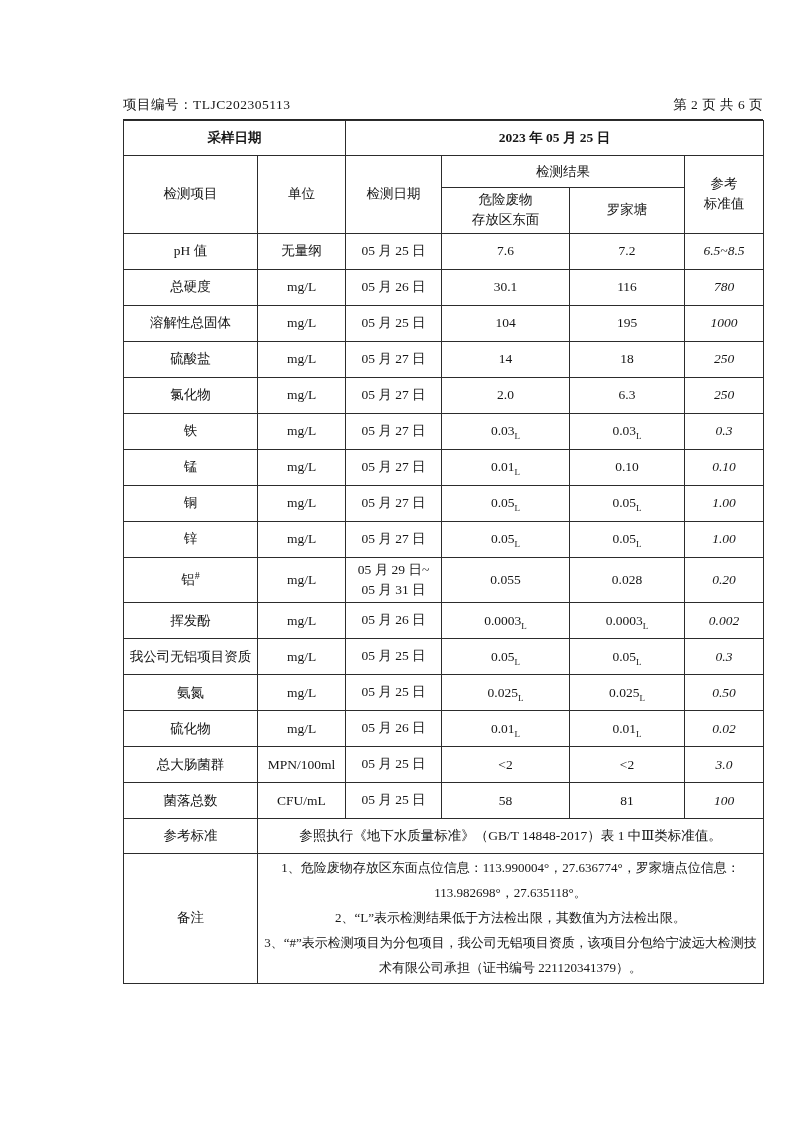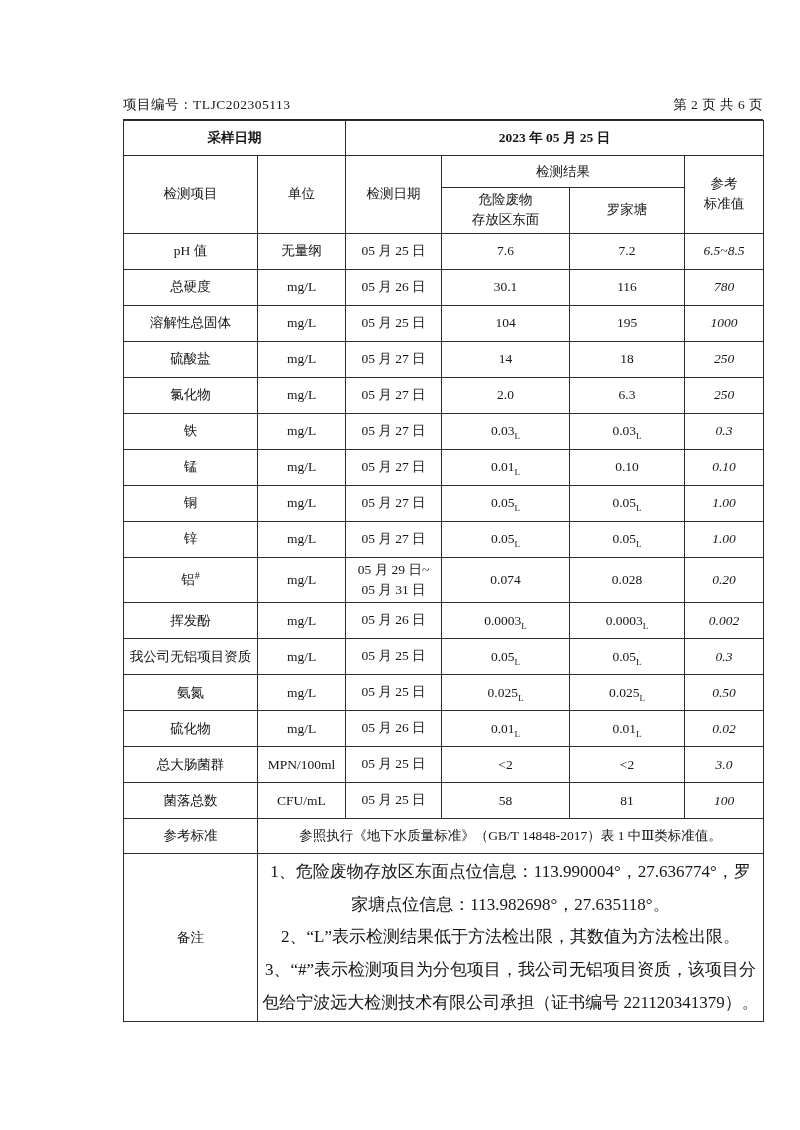--- a/index.html
+++ b/index.html
@@ -41,21 +41,21 @@
   .pre { white-space:pre-line; line-height:1.5; }
   .bold { font-weight:bold;font-style:italic; }
   sub.lod { font-size:9px; line-height:0; }
   sup.mark { font-size:10px; line-height:0; }
   td.left-text {
     text-align:left; padding:5px 10px; line-height:1.6;
   }
   td.remarks-cell {
     text-align:left; padding:5px 10px 7px 10px;
   }
-  .remark-line { line-height:1.92; font-size:17px; }
+  .remark-line { line-height:1.92; font-size:13px; }
 </style>
 </head>
 <body>
 
 <div class="page">
 
   <div class="doc-header">
     <span>项目编号：TLJC202305113</span>
     <span>第 2 页 共 6 页</span>
   </div>
@@ -163,21 +163,21 @@
     <td class="pre">05 月 27 日</td>
     <td><span>0.05</span><sub class="lod">L</sub></td>
     <td><span>0.05</span><sub class="lod">L</sub></td>
     <td class="bold">1.00</td>
   </tr>
         <tr class="data-row">
     <td><span>铝</span><sup class="mark">#</sup></td>
     <td>mg/L</td>
     <td class="pre">05 月 29 日~
 05 月 31 日</td>
-    <td><span>0.074</span><sub class="lod"></sub></td>
+    <td><span>0.055</span><sub class="lod"></sub></td>
     <td><span>0.028</span><sub class="lod"></sub></td>
     <td class="bold">0.20</td>
   </tr>
         <tr class="data-row">
     <td><span>挥发酚</span><sup class="mark"></sup></td>
     <td>mg/L</td>
     <td class="pre">05 月 26 日</td>
     <td><span>0.0003</span><sub class="lod">L</sub></td>
     <td><span>0.0003</span><sub class="lod">L</sub></td>
     <td class="bold">0.002</td>

